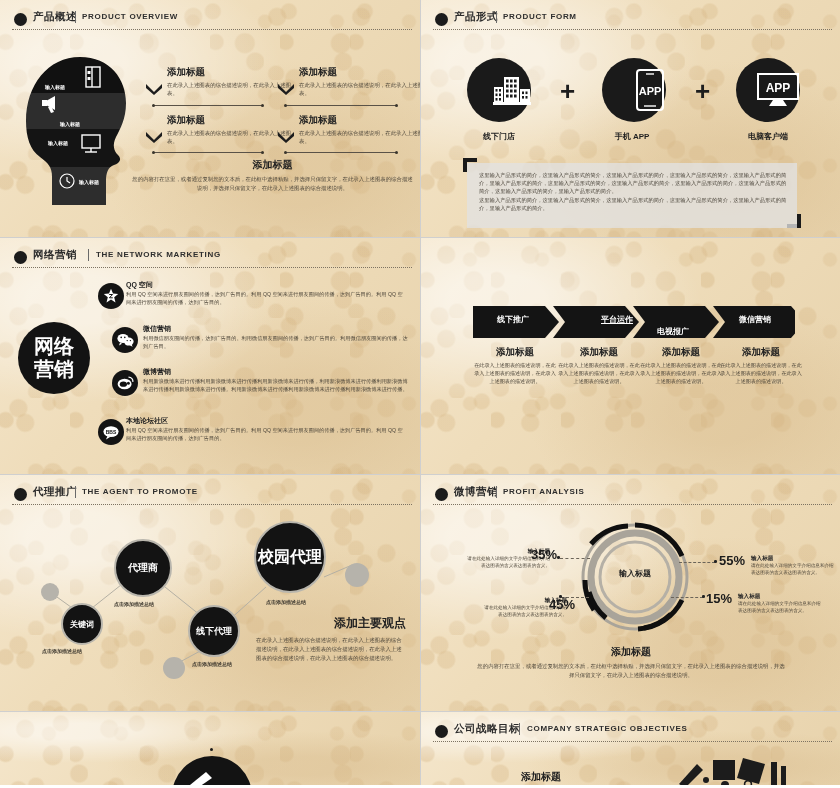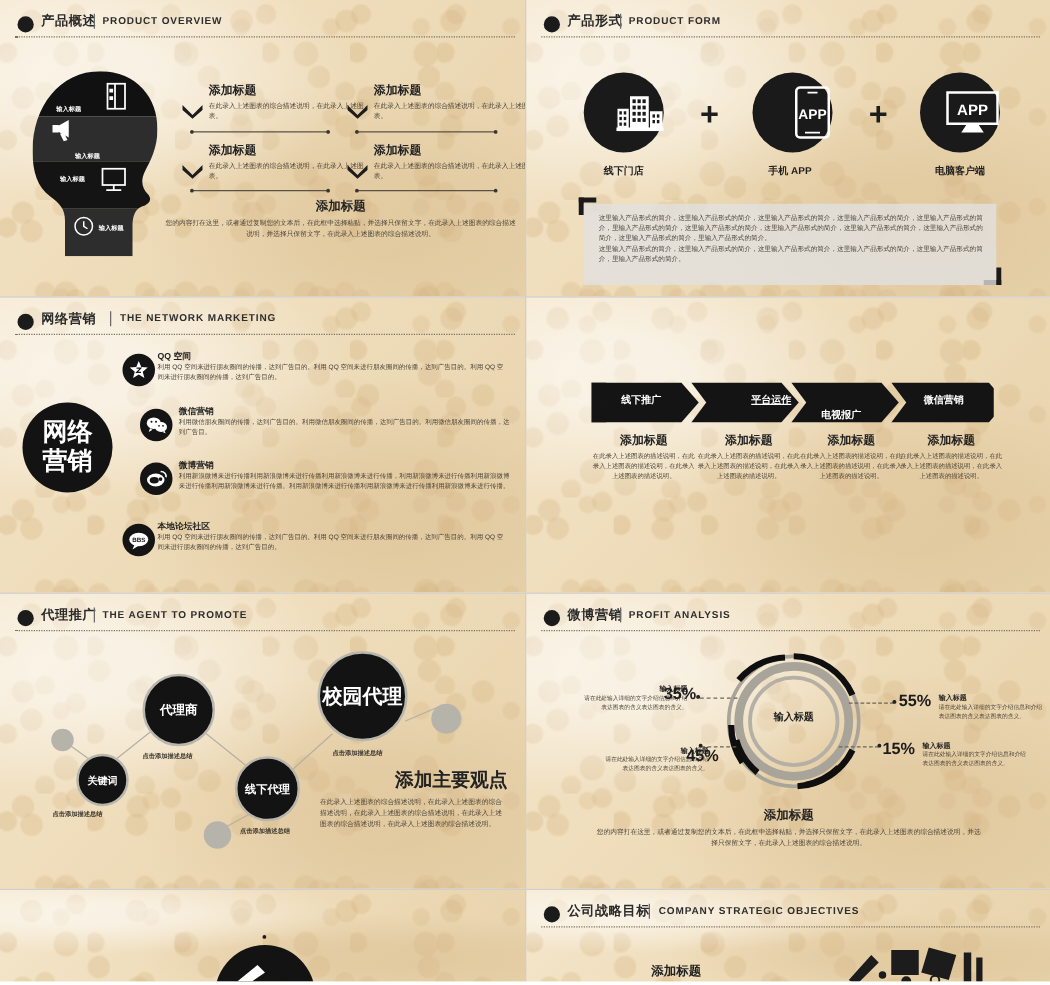--- a/index.html
+++ b/index.html
@@ -413,21 +413,21 @@
     <div class="gnode" style="left:163px; top:182px; width:22px; height:22px;"></div>
     <div class="ncap" style="left:192px; top:186px;">点击添加描述总结</div>
 
     <div class="node" style="left:254px; top:46px; width:72px; height:72px; font-size:16px;">
       <span>校园代理</span>
     </div>
     <div class="gnode" style="left:345px; top:88px; width:24px; height:24px;"></div>
     <div class="ncap" style="left:266px; top:124px;">点击添加描述总结</div>
 
     <div style="position:absolute; left:256px; top:140px; width:150px;">
-      <div style="font-size:15px;font-weight:700;color:#222;text-align:right;">添加主要观点</div>
+      <div style="font-size:12px;font-weight:700;color:#222;text-align:right;">添加主要观点</div>
       <div style="font-size:5.4px;color:#4c4539;line-height:1.7;margin-top:4px;">在此录入上述图表的综合描述说明，在此录入上述图表的综合描述说明，在此录入上述图表的综合描述说明，在此录入上述图表的综合描述说明，在此录入上述图表的综合描述说明。</div>
     </div>
   </div>
 
   <div class="slide sl-right">
     <div class="sl-head">
       <div class="bullet"></div>
       <div class="cn">微博营销</div>
       <div class="sep"></div>
       <div class="en">PROFIT ANALYSIS</div>

